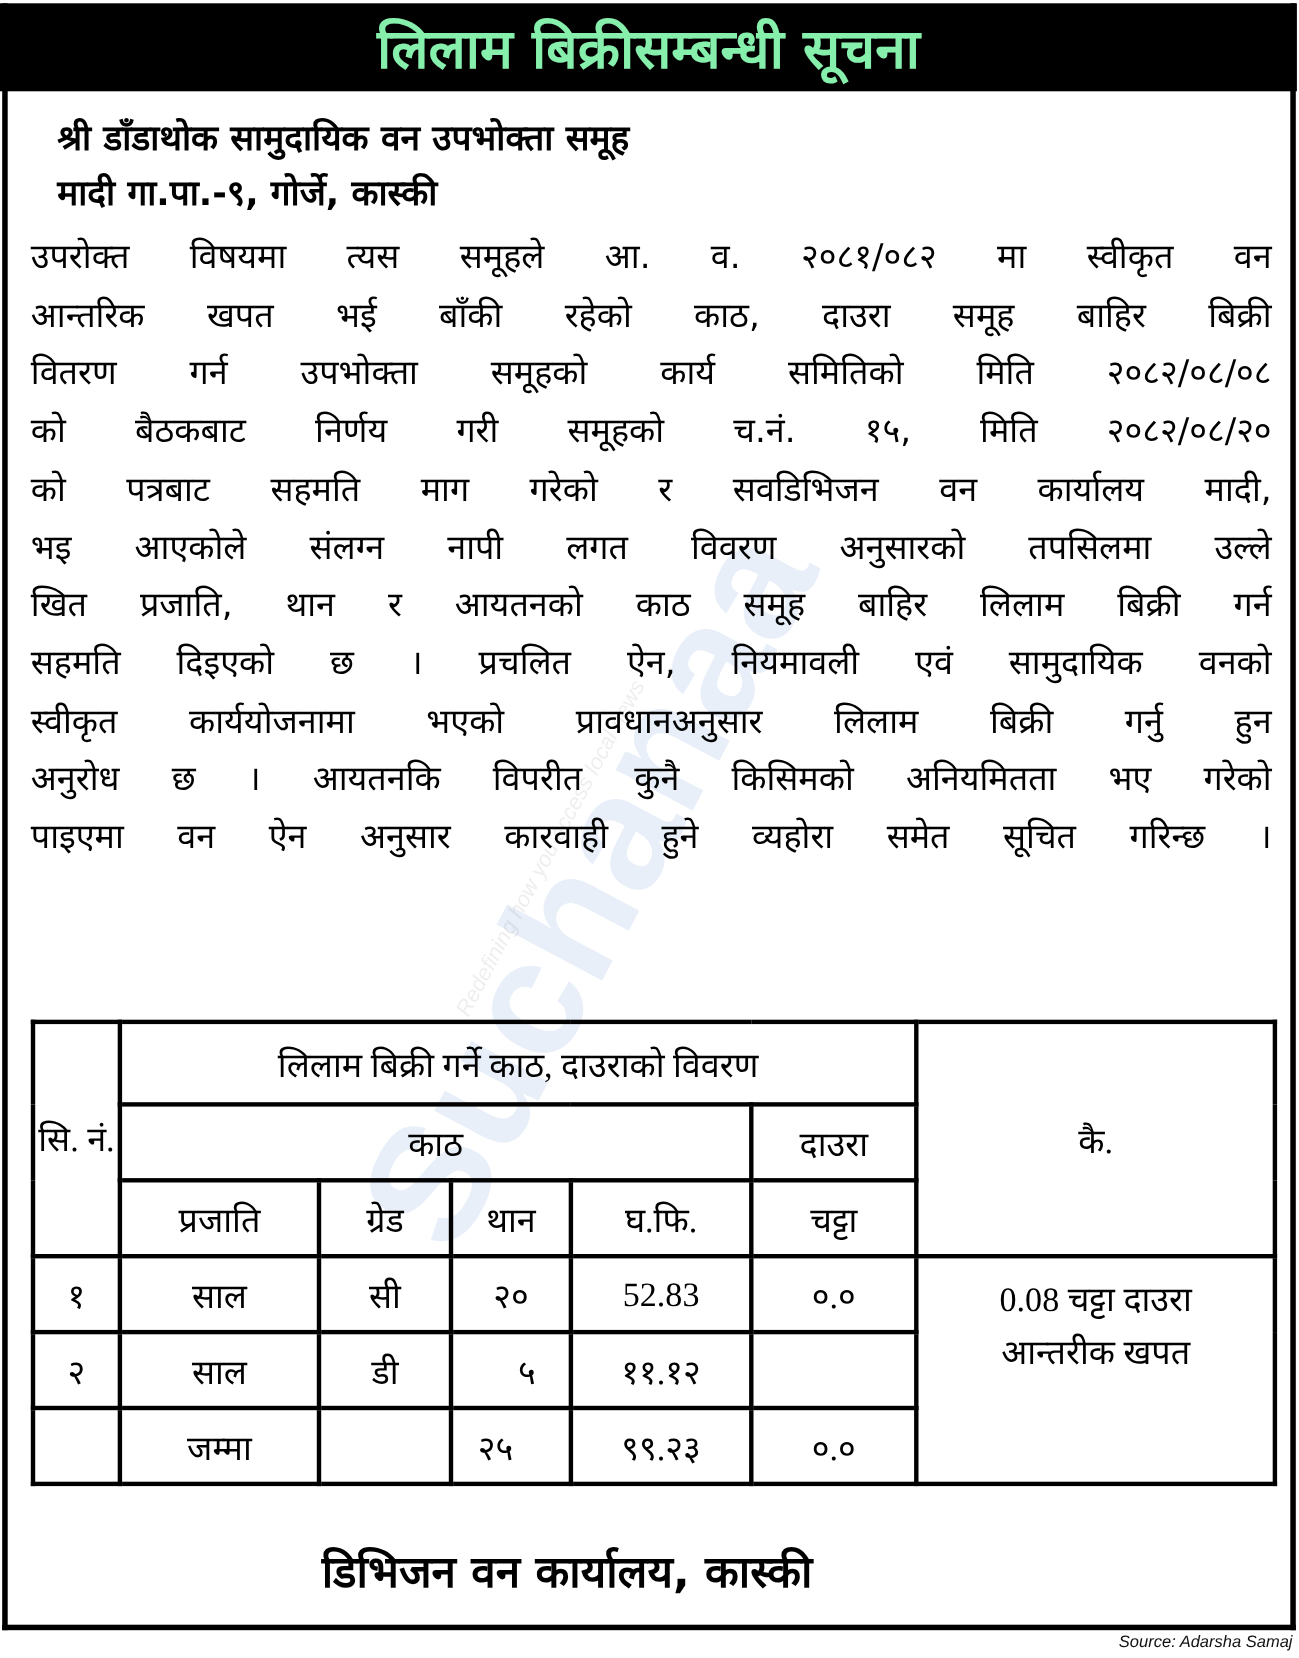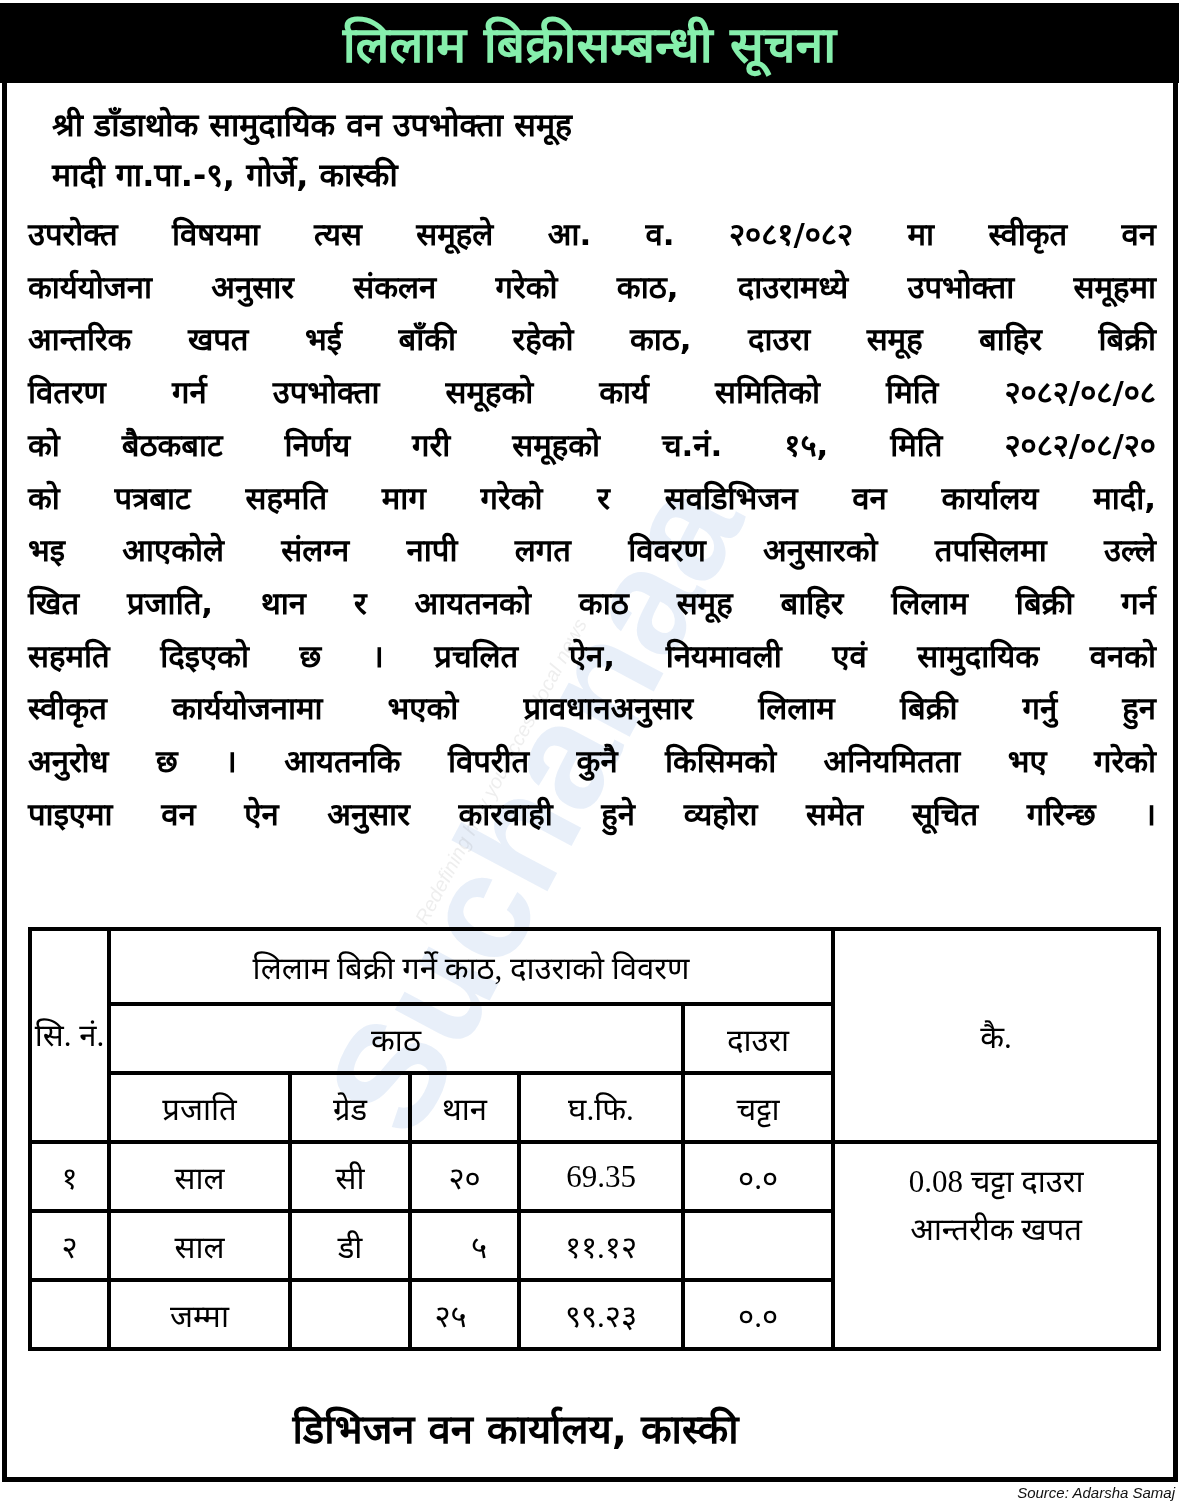--- a/index.html
+++ b/index.html
@@ -6,21 +6,21 @@
   body { width:1181px; height:1507px; position:relative; overflow:hidden;
          font-family:"DejaVu Sans","Liberation Sans",sans-serif; color:#000; }
   .notice { position:absolute; left:2px; top:3px; width:1176px; height:1479px;
             box-sizing:border-box; border:5px solid #000; border-top:none; }
   .header-bar { position:absolute; left:0; top:3px; width:1179px; height:80px; background:#000;
                 display:flex; align-items:center; justify-content:center; }
   .header-bar .title { color:#86efac; font-weight:bold; font-size:50px; letter-spacing:0px; }
   .org { position:absolute; left:28px; top:100px; font-weight:bold; font-size:32px; line-height:50px;margin-left:24px; }
   .body-text { position:absolute; left:28px; top:208px; width:1128px; font-size:31px; line-height:52.7px;
                text-align:justify; text-align-last:justify; }
-  .body-text .line { display:block; text-align:justify; text-align-last:justify; white-space:nowrap;font-weight:bold; }
+  .body-text .line { display:block; text-align:justify; text-align-last:justify; white-space:nowrap; }
   table.detail { position:absolute; left:28px; top:927px; width:1129px; border-collapse:collapse;
                  font-size:31px; table-layout:fixed; }
   table.detail td { border:4px solid #000; text-align:center; vertical-align:middle; padding:0;font-family:Liberation Serif, serif; }
   .r1 td { height:71px; }
   .r { height:69px; }
   .remarks-cell { vertical-align:top !important; padding-top:14px !important; line-height:48px; }
   .footer-office { position:absolute; left:0; width:1031px; top:1400px; text-align:center;
                    font-weight:bold; font-size:40px; }
   .source { position:absolute; right:6px; top:1484px; font-size:15px; font-style:italic;
             font-family:"Liberation Sans","DejaVu Sans",sans-serif; color:#111;text-align:right; }
@@ -43,21 +43,20 @@
   <span class="title">लिलाम बिक्रीसम्बन्धी सूचना</span>
 </div>
 
 <div class="org">
   <div>श्री डाँडाथोक सामुदायिक वन उपभोक्ता समूह</div>
   <div>मादी गा.पा.-९, गोर्जे, कास्की</div>
 </div>
 
 <div class="body-text">
   <span class="line">उपरोक्त विषयमा त्यस समूहले आ. व. २०८१/०८२ मा स्वीकृत वन</span>
-  <span class="line">कार्ययोजना अनुसार संकलन गरेको काठ, दाउरामध्ये उपभोक्ता समूहमा</span>
   <span class="line">आन्तरिक खपत भई बाँकी रहेको काठ, दाउरा समूह बाहिर बिक्री</span>
   <span class="line">वितरण गर्न उपभोक्ता समूहको कार्य समितिको मिति २०८२/०८/०८</span>
   <span class="line">को बैठकबाट निर्णय गरी समूहको च.नं. १५, मिति २०८२/०८/२०</span>
   <span class="line">को पत्रबाट सहमति माग गरेको र सवडिभिजन वन कार्यालय मादी,</span>
   <span class="line">भइ आएकोले संलग्न नापी लगत विवरण अनुसारको तपसिलमा उल्ले</span>
   <span class="line">खित प्रजाति, थान र आयतनको काठ समूह बाहिर लिलाम बिक्री गर्न</span>
   <span class="line">सहमति दिइएको छ । प्रचलित ऐन, नियमावली एवं सामुदायिक वनको</span>
   <span class="line">स्वीकृत कार्ययोजनामा भएको प्रावधानअनुसार लिलाम बिक्री गर्नु हुन</span>
   <span class="line">अनुरोध छ । आयतनकि विपरीत कुनै किसिमको अनियमितता भए गरेको</span>
   <span class="line">पाइएमा वन ऐन अनुसार कारवाही हुने व्यहोरा समेत सूचित गरिन्छ ।</span>
@@ -88,21 +87,21 @@
     <td>ग्रेड</td>
     <td>थान</td>
     <td>घ.फि.</td>
     <td>चट्टा</td>
   </tr>
   <tr class="r">
     <td>१</td>
     <td>साल</td>
     <td>सी</td>
     <td>२०</td>
-    <td>69.35</td>
+    <td>52.83</td>
     <td>०.०</td>
     <td rowspan="3" class="remarks-cell">
       <div>0.08 चट्टा दाउरा</div>
       <div>आन्तरीक खपत</div>
     </td>
   </tr>
   <tr class="r">
     <td>२</td>
     <td>साल</td>
     <td>डी</td>

